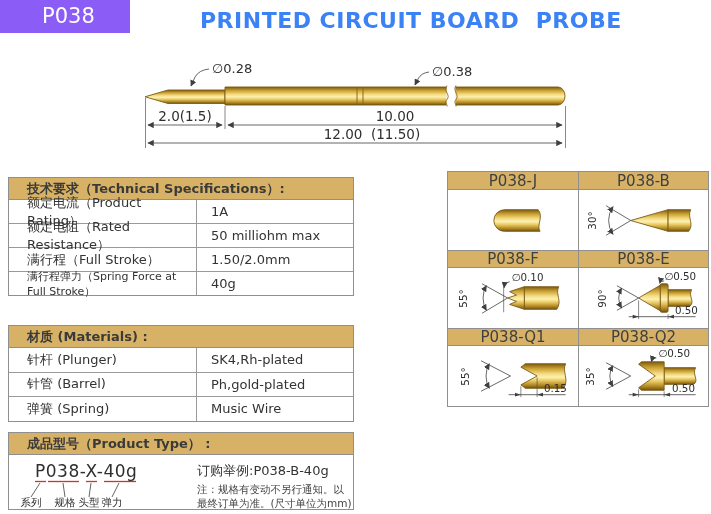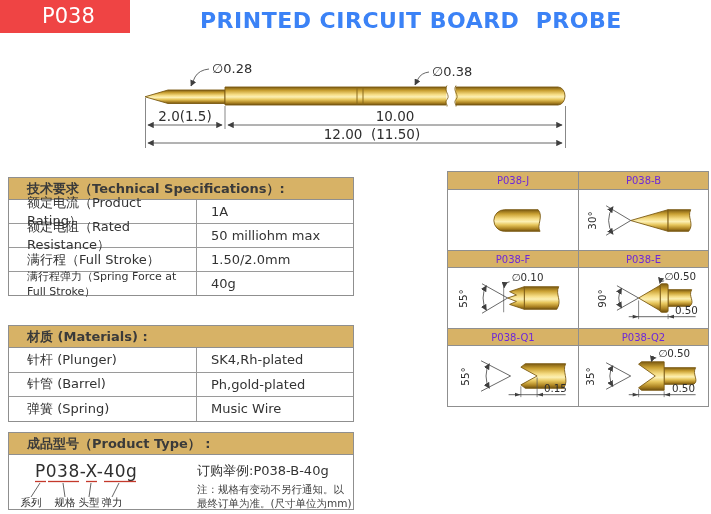--- a/index.html
+++ b/index.html
@@ -1,19 +1,19 @@
 <!DOCTYPE html>
 <html><head>
 <meta charset="utf-8">
 <style>
   html,body{margin:0;padding:0;background:#fff;}
   .page{position:relative;width:711px;height:514px;background:#ffffff;overflow:hidden;
         font-family:"DejaVu Sans","Liberation Sans",sans-serif;}
   
-  .model-box{position:absolute;left:0;top:0;width:88px;height:33px;background:#ef4444;
+  .model-box{position:absolute;left:0;top:0;width:88px;height:33px;background:#8b5cf6;
              color:#fff;font-size:21px;padding-left:42px;line-height:33px;}
   .page-title{position:absolute;left:200px;top:8px;font-size:22px;font-weight:bold;
               color:#3b82f6;letter-spacing:.5px;}
   
   .probe-svg{position:absolute;left:0;top:45px;}
   .ann{fill:none;stroke:#3f3f3f;stroke-width:.8;}
   .ext{stroke:#555;stroke-width:.7;}
   .dim{font-size:13px;fill:#2e2e2e;}
   .dimm{font-size:13.5px;fill:#2e2e2e;text-anchor:middle;}
   .sdim{font-size:10.5px;fill:#2e2e2e;}
@@ -34,22 +34,22 @@
   .materials{top:325px;} .materials .row{height:23.5px;}
   .ptype{top:432px;}
   .pt-body{position:relative;height:54px;}
   .order-ex{position:absolute;left:188px;top:7px;font-size:13px;color:#333;}
   .order-note{position:absolute;left:188px;top:28px;font-size:10.5px;color:#444;}
   
   .heads{position:absolute;left:447px;top:171px;width:260px;height:234px;
          border:1px solid #8f8f8f;display:grid;grid-template-columns:1fr 1fr;
          grid-template-rows:18px 60px 18px 60px 18px 60px;background:#fff;box-sizing:content-box;}
   .h-hdr{background:#D7B266;border-bottom:1px solid #8f8f8f;border-top:1px solid #8f8f8f;
-         display:flex;align-items:center;justify-content:center;font-size:10px;
-         color:#6d28d9;font-weight:500;}
+         display:flex;align-items:center;justify-content:center;font-size:15px;
+         color:#404040;font-weight:500;}
   .h-hdr.first{border-top:none;}
   .heads > :nth-child(2n){border-left:1px solid #8f8f8f;}
   .h-cell{display:flex;align-items:center;justify-content:center;}
 </style>
 </head>
 <body>
 
 <svg width="0" height="0" style="position:absolute" aria-hidden="true">
   <defs>
     <linearGradient id="gold" x1="0" y1="0" x2="0" y2="1">

